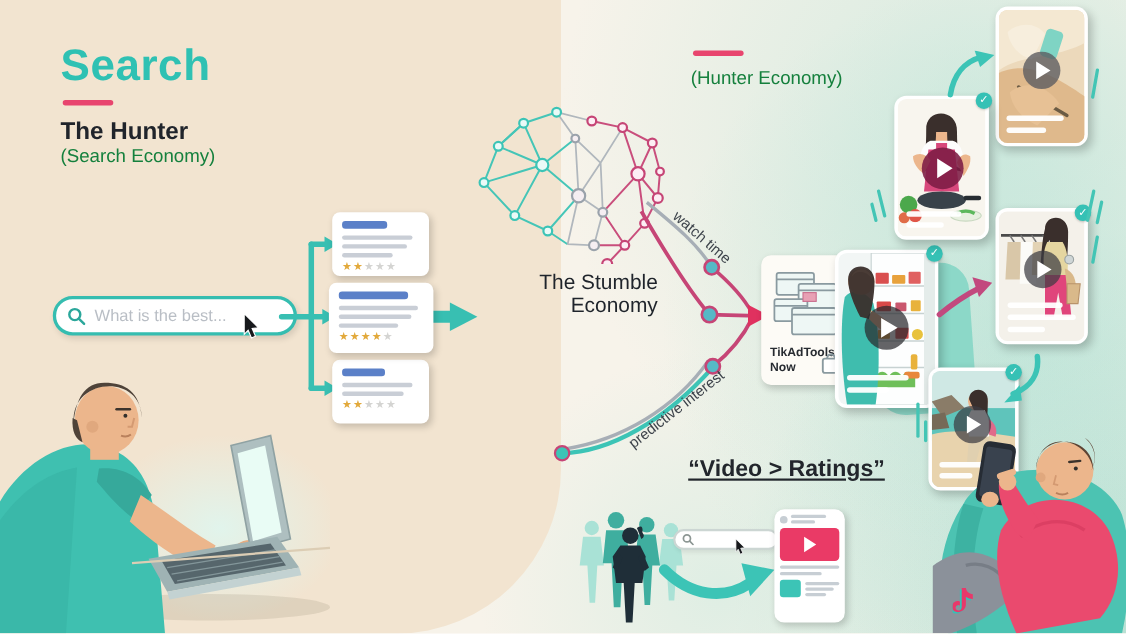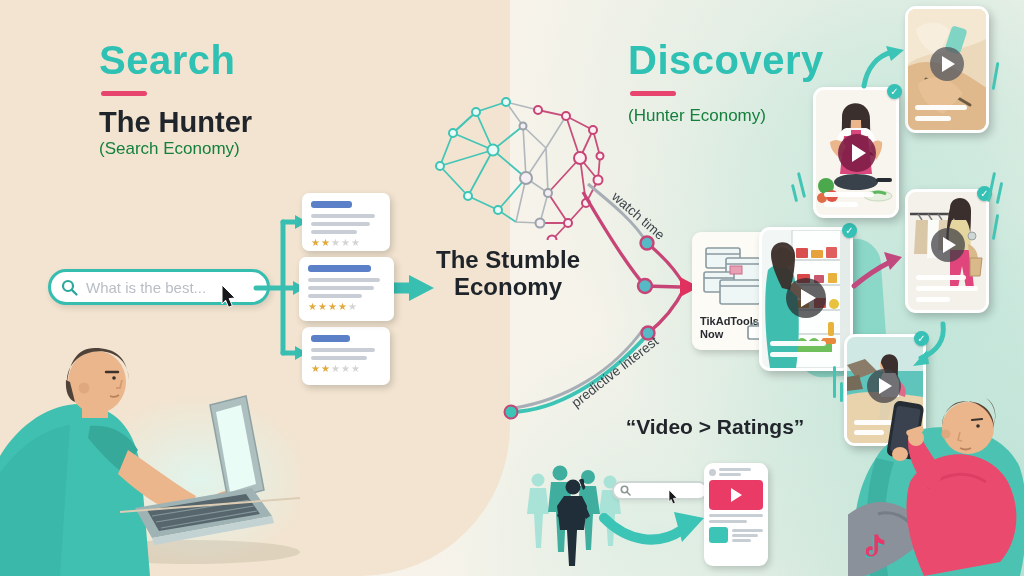--- a/index.html
+++ b/index.html
@@ -13,39 +13,39 @@
       radial-gradient(circle at 87% 20%, rgba(170,224,211,.45), transparent 38%),
       radial-gradient(circle at 90% 52%, rgba(170,224,211,.5), transparent 33%),
       radial-gradient(circle at 64% 93%, rgba(185,230,218,.4), transparent 26%),
       radial-gradient(circle at 99% 97%, rgba(120,205,188,.5), transparent 30%);}
   .bg-left{left:0;top:0;width:510px;height:576px;background:#f2e4d0;border-bottom-right-radius:150px;}
   .teal-blob{left:794px;top:240px;width:90px;height:136px;background:#85d6c5;border-radius:26px;transform:rotate(-4deg);opacity:.9;}
 
   
   .h-title{font-size:40px;font-weight:bold;color:#2fc1b3;letter-spacing:.5px;}
   .h-underline{width:46px;height:5px;background:#e8456e;border-radius:3px;}
-  .h-sub{font-size:29px;font-weight:bold;color:#20242b;}
+  .h-sub{font-size:22px;font-weight:bold;color:#20242b;}
   .h-econ{font-size:17px;color:#15803d;}
 
   
   .search-pill{left:48px;top:269px;width:206px;height:30px;background:#fff;border:3px solid #35bdb0;
     border-radius:20px;display:flex;align-items:center;padding-left:10px;box-shadow:2px 3px 6px rgba(0,0,0,.12);}
   .search-pill .ph{color:#b9bec5;font-size:15px;margin-left:8px;}
 
   
   .rcard{background:#fff;border-radius:7px;box-shadow:2px 3px 7px rgba(0,0,0,.18);padding:8px 9px;box-sizing:border-box;}
   .rcard .bar{height:7px;background:#5b80c8;border-radius:3px;margin-bottom:6px;}
   .rcard .ln{height:4px;background:#c9ced6;border-radius:2px;margin-bottom:4px;}
   .stars{font-size:10px;line-height:10px;letter-spacing:1px;margin-top:2px;}
   .stars .st.f{color:#e2a93b;} .stars .st.e{color:#d4d4d2;}
 
   
-  .stumble-title{left:418px;top:247px;width:180px;text-align:center;font-size:24px;line-height:1.12;
-    font-weight:bold;color:#1f242b;}
-  .quote{left:600px;top:415px;width:230px;text-align:center;font-size:21px;font-weight:bold;color:#22262c;}
+  .stumble-title{left:418px;top:247px;width:180px;text-align:right;font-size:19px;line-height:1.12;
+    font-weight:normal;color:#1f242b;}
+  .quote{left:600px;top:415px;width:230px;text-align:center;font-size:21px;font-weight:bold;color:#22262c;text-decoration:underline;}
 
   
   .vcard{background:#fff;border-radius:11px;box-shadow:3px 4px 9px rgba(0,0,0,.22);padding:3px;box-sizing:border-box;}
   .vcard .scene{width:100%;height:100%;border-radius:8px;overflow:hidden;position:relative;}
   .play{position:absolute;border-radius:50%;display:flex;align-items:center;justify-content:center;}
   .play .tri{width:0;height:0;border-style:solid;}
   .check{position:absolute;width:15px;height:15px;border-radius:50%;background:#35c1b5;color:#fff;
     font-size:10px;line-height:15px;text-align:center;font-weight:bold;box-shadow:0 1px 2px rgba(0,0,0,.2);}
   .wline{position:absolute;height:5px;background:#fff;border-radius:3px;opacity:.95;}
 
@@ -77,29 +77,28 @@
 </style>
 </head>
 <body>
 
 <div id="stage">
 
   <div class="abs bg-tints"></div>
   <div class="abs bg-left"></div>
   <div class="abs teal-blob"></div>
 
-  <div class="abs" style="left:55px;top:38px;margin-left:44px;">
+  <div class="abs" style="left:55px;top:38px;">
     <div class="h-title">Search</div>
     <div class="h-underline" style="margin:8px 0 10px 2px;"></div>
     <div class="h-sub">The Hunter</div>
     <div class="h-econ">(Search Economy)</div>
   </div>
 
   <div class="abs" style="left:628px;top:38px;">
-    <div class="h-title">Discovery</div>
     <div class="h-underline" style="margin:8px 0 10px 2px;"></div>
     <div class="h-econ">(Hunter Economy)</div>
   </div>
 
   <div class="abs search-pill">
     <svg width="17" height="17" viewBox="0 0 17 17">
       <circle cx="7" cy="7" r="5" fill="none" stroke="#2ba79b" stroke-width="2.2"></circle>
       <line x1="10.6" y1="10.6" x2="15.5" y2="15.5" stroke="#2ba79b" stroke-width="2.2" stroke-linecap="round"></line>
     </svg>
     <span class="ph">What is the best...</span>

